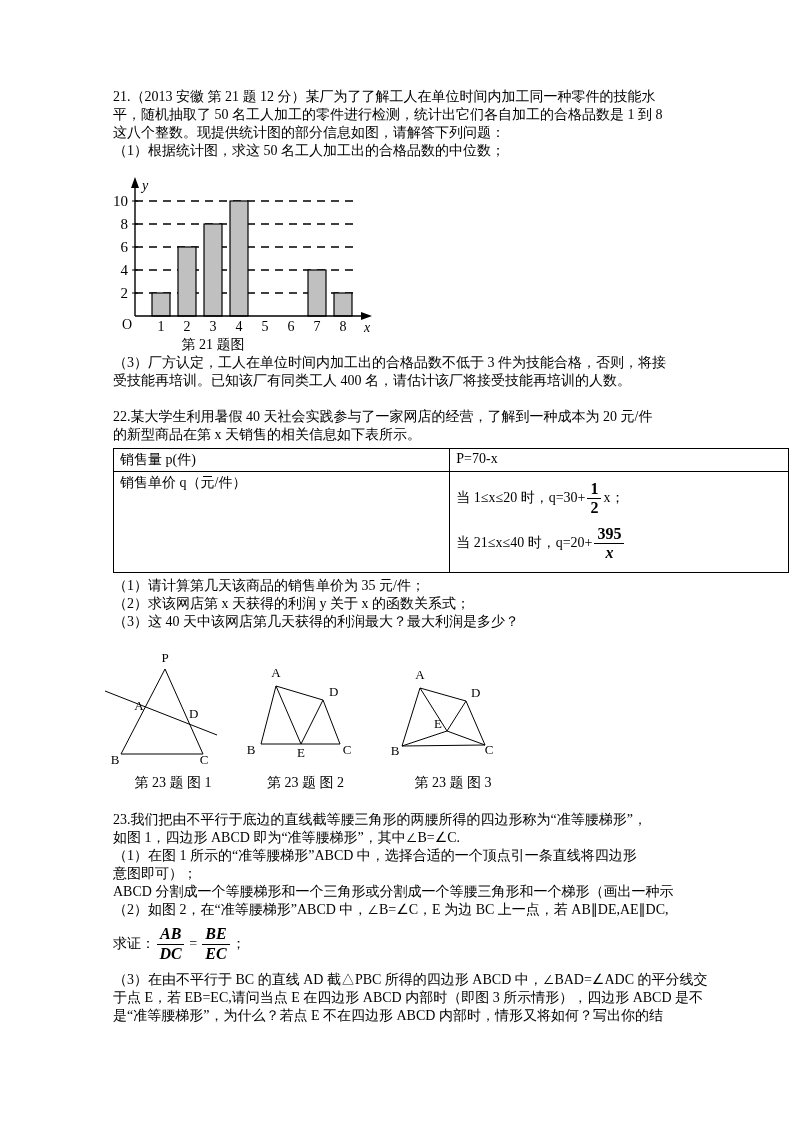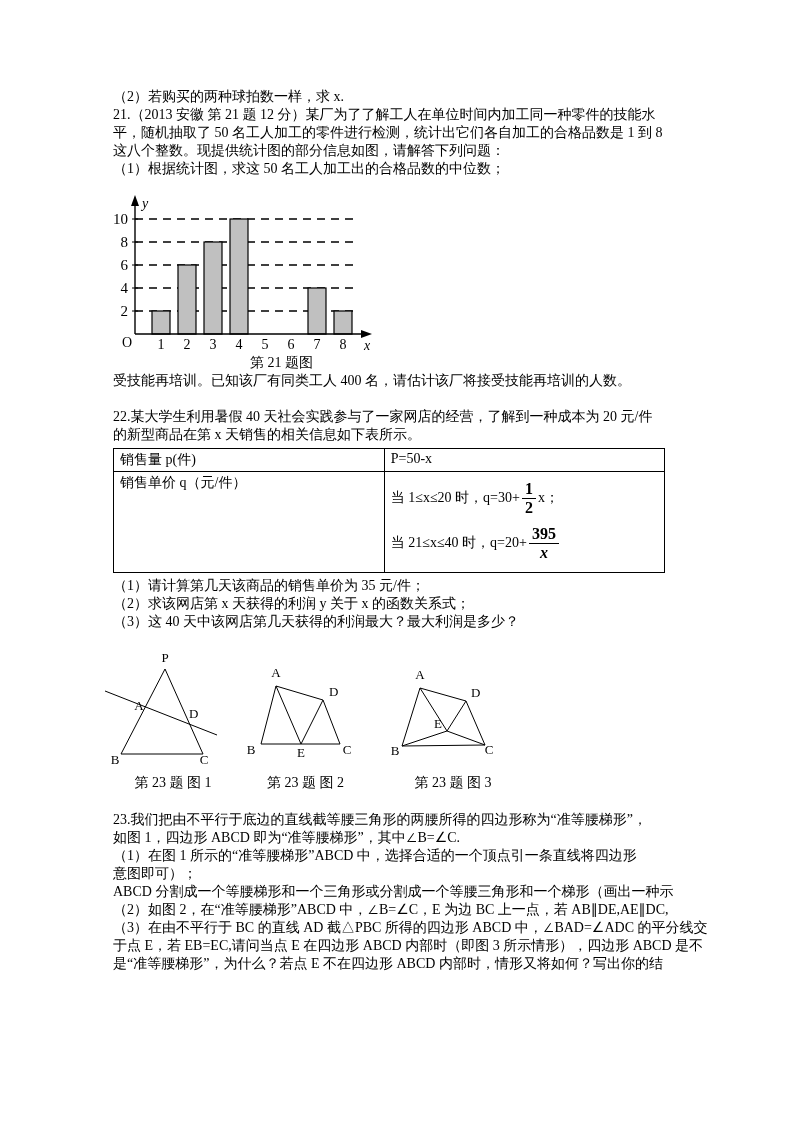--- a/index.html
+++ b/index.html
@@ -8,23 +8,23 @@
     width:794px; height:1123px; overflow:hidden;
     background:#ffffff; color:#000000;
     font-family:"Liberation Serif", serif;
     font-size:14px;
   }
   .page { padding:88px 104px 0 113px; }
   .line { line-height:18px; height:18px; white-space:nowrap; }
   .gap18 { height:18px; }
   
   .chart-wrap { margin-top:14px; }
-  .chart-caption { width:200px; text-align:right; margin-top:-4px; line-height:18px; }
+  .chart-caption { width:200px; text-align:center; margin-top:-4px; line-height:18px; }
   
-  table.info { border-collapse:collapse; margin-top:4px; width:552px; }
+  table.info { border-collapse:collapse; margin-top:4px; width:676px; }
   table.info td { border:1px solid #000; vertical-align:top; padding:2px 6px; }
   td.c1 { width:284px; }
   td.c2 { width:286px; }
   .formula-line { margin:7px 0 9px 0; white-space:nowrap; }
   .frac { display:inline-block; vertical-align:middle; text-align:center; line-height:1.02; margin:0 2px; }
   .frac .num { display:block; border-bottom:1.6px solid #000; padding:0 3px 1px 3px; }
   .frac .den { display:block; padding-top:1px; }
   .frac-bold { font-weight:bold; font-size:16px; }
   .frac-bi { font-weight:bold; font-style:italic; font-size:16px; }
   
@@ -33,21 +33,20 @@
   .fig-wrap svg { display:block; }
   .fig-caption { position:absolute; top:125px; left:0; width:100%; text-align:center; line-height:18px; white-space:nowrap; }
   .proof-line { margin:4px 0 6px 0; white-space:nowrap; height:42px; display:flex; align-items:center; }
   svg text { font-family:"Liberation Serif", serif; }
 </style>
 </head>
 <body>
 
 <div class="page">
 
-  <div class="line">（2）若购买的两种球拍数一样，求 x.</div>
 
   <div class="line">21.（2013 安徽 第 21 题 12 分）某厂为了了解工人在单位时间内加工同一种零件的技能水</div>
   <div class="line">平，随机抽取了 50 名工人加工的零件进行检测，统计出它们各自加工的合格品数是 1 到 8</div>
   <div class="line">这八个整数。现提供统计图的部分信息如图，请解答下列问题：</div>
   <div class="line">（1）根据统计图，求这 50 名工人加工出的合格品数的中位数；</div>
 
   <div class="chart-wrap">
     <svg id="bar-chart" width="270" height="162" viewBox="0 0 270 162">
         <line x1="22" y1="119" x2="240" y2="119" stroke="#000000" stroke-width="1.4" stroke-dasharray="8,6"></line>
         <line x1="19" y1="119" x2="25" y2="119" stroke="#000000"></line>
@@ -82,32 +81,33 @@
         <polygon points="22,3 18,14 26,14" fill="#000000"></polygon>
         <line x1="22" y1="142" x2="250" y2="142" stroke="#000000" stroke-width="1.4"></line>
         <polygon points="259,142 248,138 248,146" fill="#000000"></polygon>
         <text x="29" y="16" font-size="14" font-style="italic">y</text>
         <text x="251" y="158" font-size="14" font-style="italic">x</text>
         <text x="14" y="155" text-anchor="middle" font-size="14">O</text>
       </svg>
     <div class="chart-caption">第 21 题图</div>
   </div>
 
+  <div class="line">（3）厂方认定，工人在单位时间内加工出的合格品数不低于 3 件为技能合格，否则，将接</div>
   <div class="line">受技能再培训。已知该厂有同类工人 400 名，请估计该厂将接受技能再培训的人数。</div>
 
   <div class="gap18"></div>
 
   <div class="line">22.某大学生利用暑假 40 天社会实践参与了一家网店的经营，了解到一种成本为 20 元/件</div>
   <div class="line">的新型商品在第 x 天销售的相关信息如下表所示。</div>
 
   <table class="info">
     <tbody>
         <tr>
       <td class="c1">销售量 p(件)</td>
-      <td class="c2">P=50-x</td>
+      <td class="c2">P=70-x</td>
     </tr>
     <tr>
       <td class="c1">销售单价 q（元/件）</td>
       <td class="c2">
         <div class="formula-line">
           <span>当 1≤x≤20 时，q=30+</span><span class="frac frac-bold"><span class="num">1</span><span class="den">2</span></span><span>x；</span>
         </div>
         <div class="formula-line">
           <span>当 21≤x≤40 时，q=20+</span><span class="frac frac-bold"><span class="num">395</span><span class="den" style="font-style:italic">x</span></span><span></span>
         </div>
@@ -170,18 +170,31 @@
 
   <div style="height:26px"></div>
 
   <div class="line">23.我们把由不平行于底边的直线截等腰三角形的两腰所得的四边形称为“准等腰梯形”，</div>
   <div class="line">如图 1，四边形 ABCD 即为“准等腰梯形”，其中∠B=∠C.</div>
   <div class="line">（1）在图 1 所示的“准等腰梯形”ABCD 中，选择合适的一个顶点引一条直线将四边形</div>
   <div class="line">意图即可）；</div>
   <div class="line">ABCD 分割成一个等腰梯形和一个三角形或分割成一个等腰三角形和一个梯形（画出一种示</div>
   <div class="line">（2）如图 2，在“准等腰梯形”ABCD 中，∠B=∠C，E 为边 BC 上一点，若 AB∥DE,AE∥DC,</div>
 
+  <div class="proof-line">
+    <span>求证：</span>
+    <span class="frac frac-bi">
+        <span class="num">AB</span>
+        <span class="den">DC</span>
+      </span>
+    <span style="margin:0 3px">=</span>
+    <span class="frac frac-bi">
+        <span class="num">BE</span>
+        <span class="den">EC</span>
+      </span>
+    <span>；</span>
+  </div>
 
   <div class="line">（3）在由不平行于 BC 的直线 AD 截△PBC 所得的四边形 ABCD 中，∠BAD=∠ADC 的平分线交</div>
   <div class="line">于点 E，若 EB=EC,请问当点 E 在四边形 ABCD 内部时（即图 3 所示情形），四边形 ABCD 是不</div>
   <div class="line">是“准等腰梯形”，为什么？若点 E 不在四边形 ABCD 内部时，情形又将如何？写出你的结</div>
 
 </div>
 
 </body></html>

